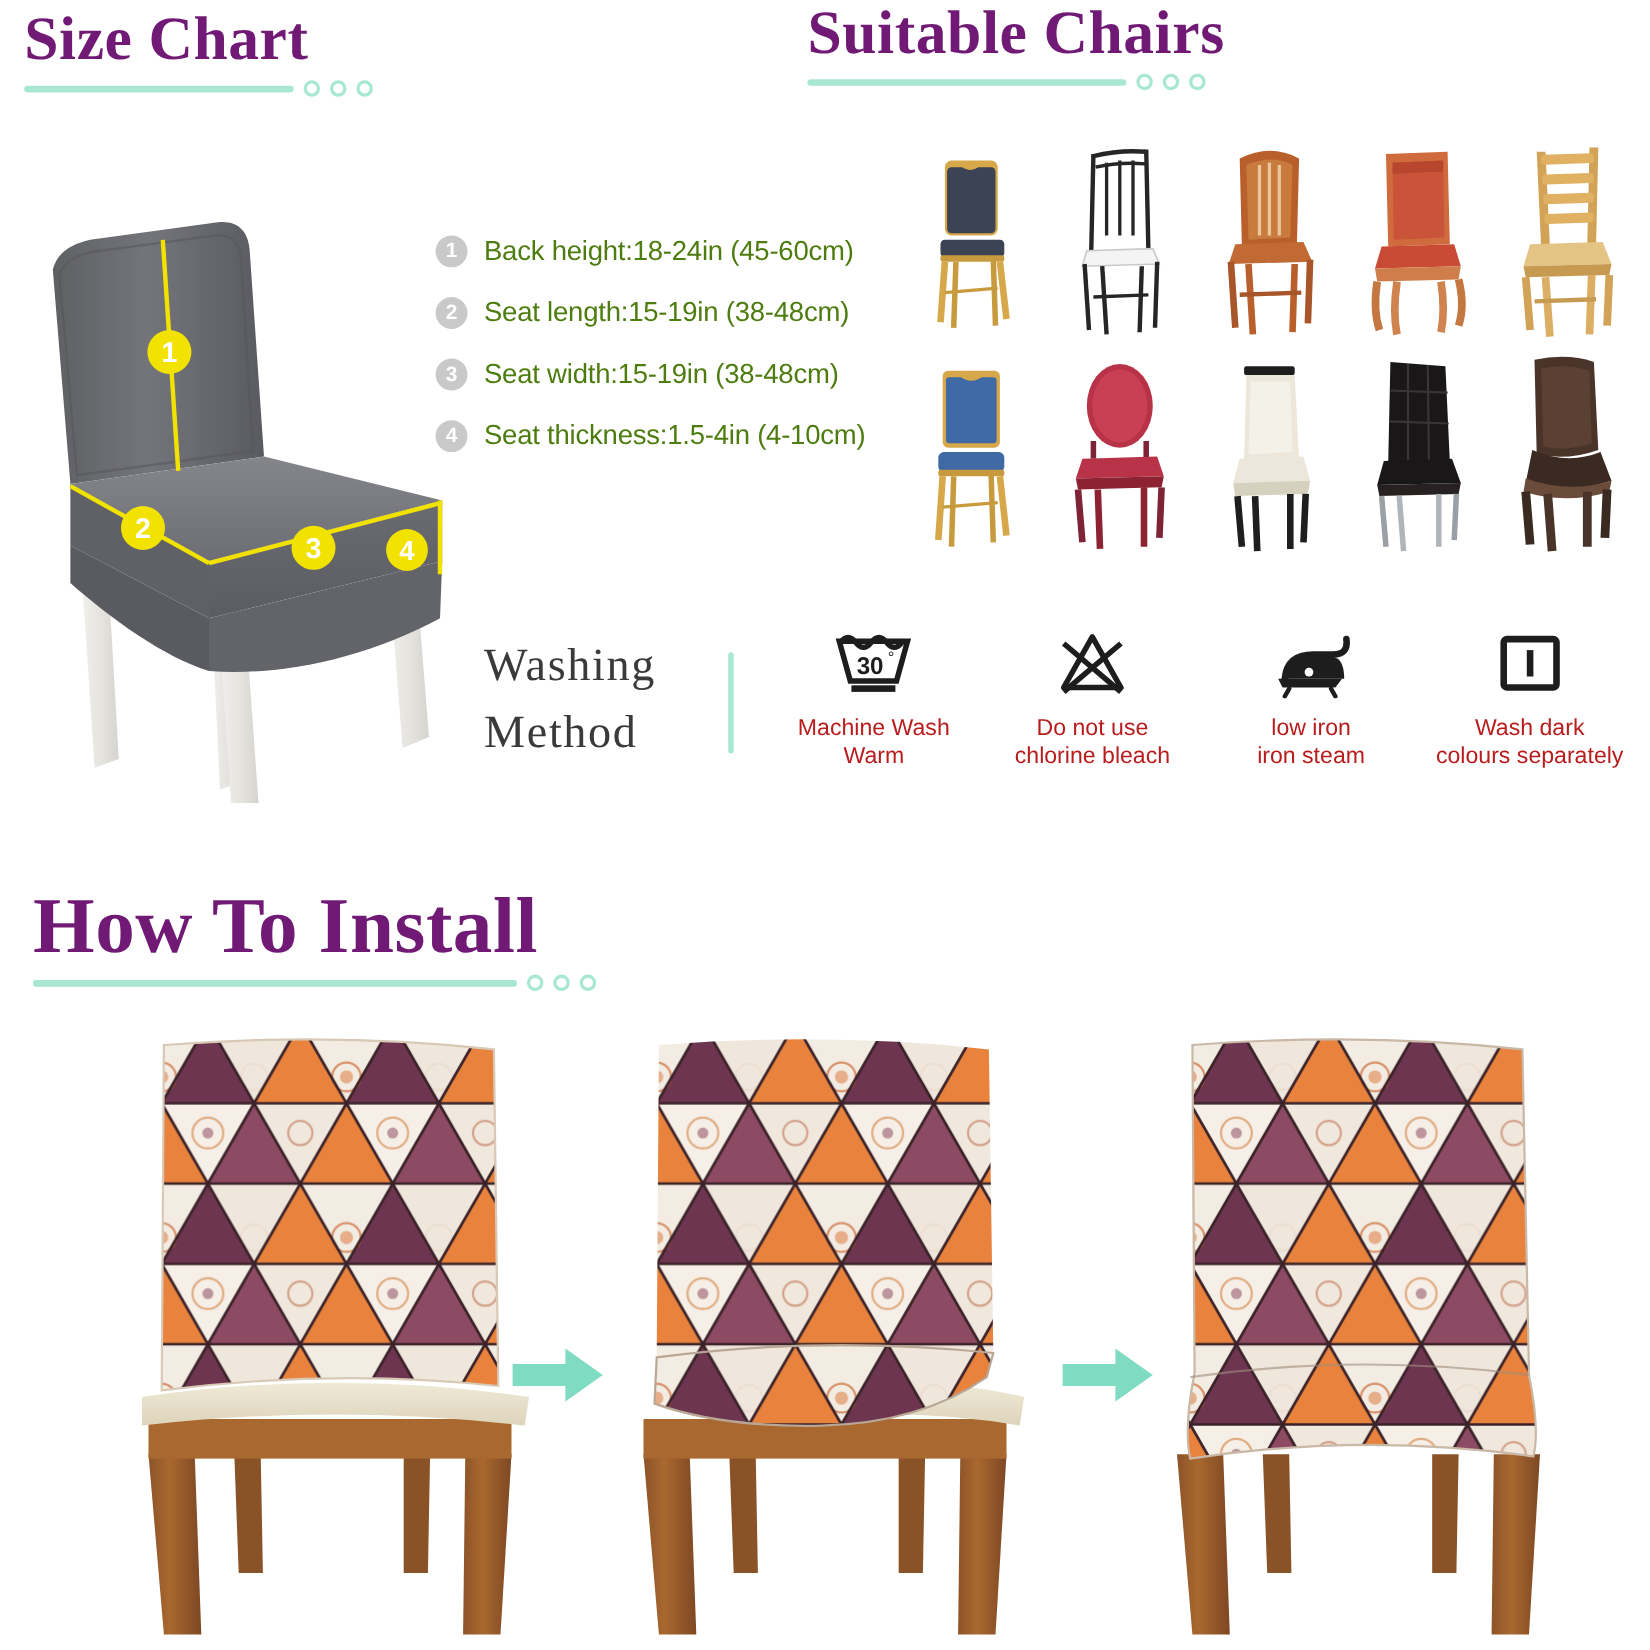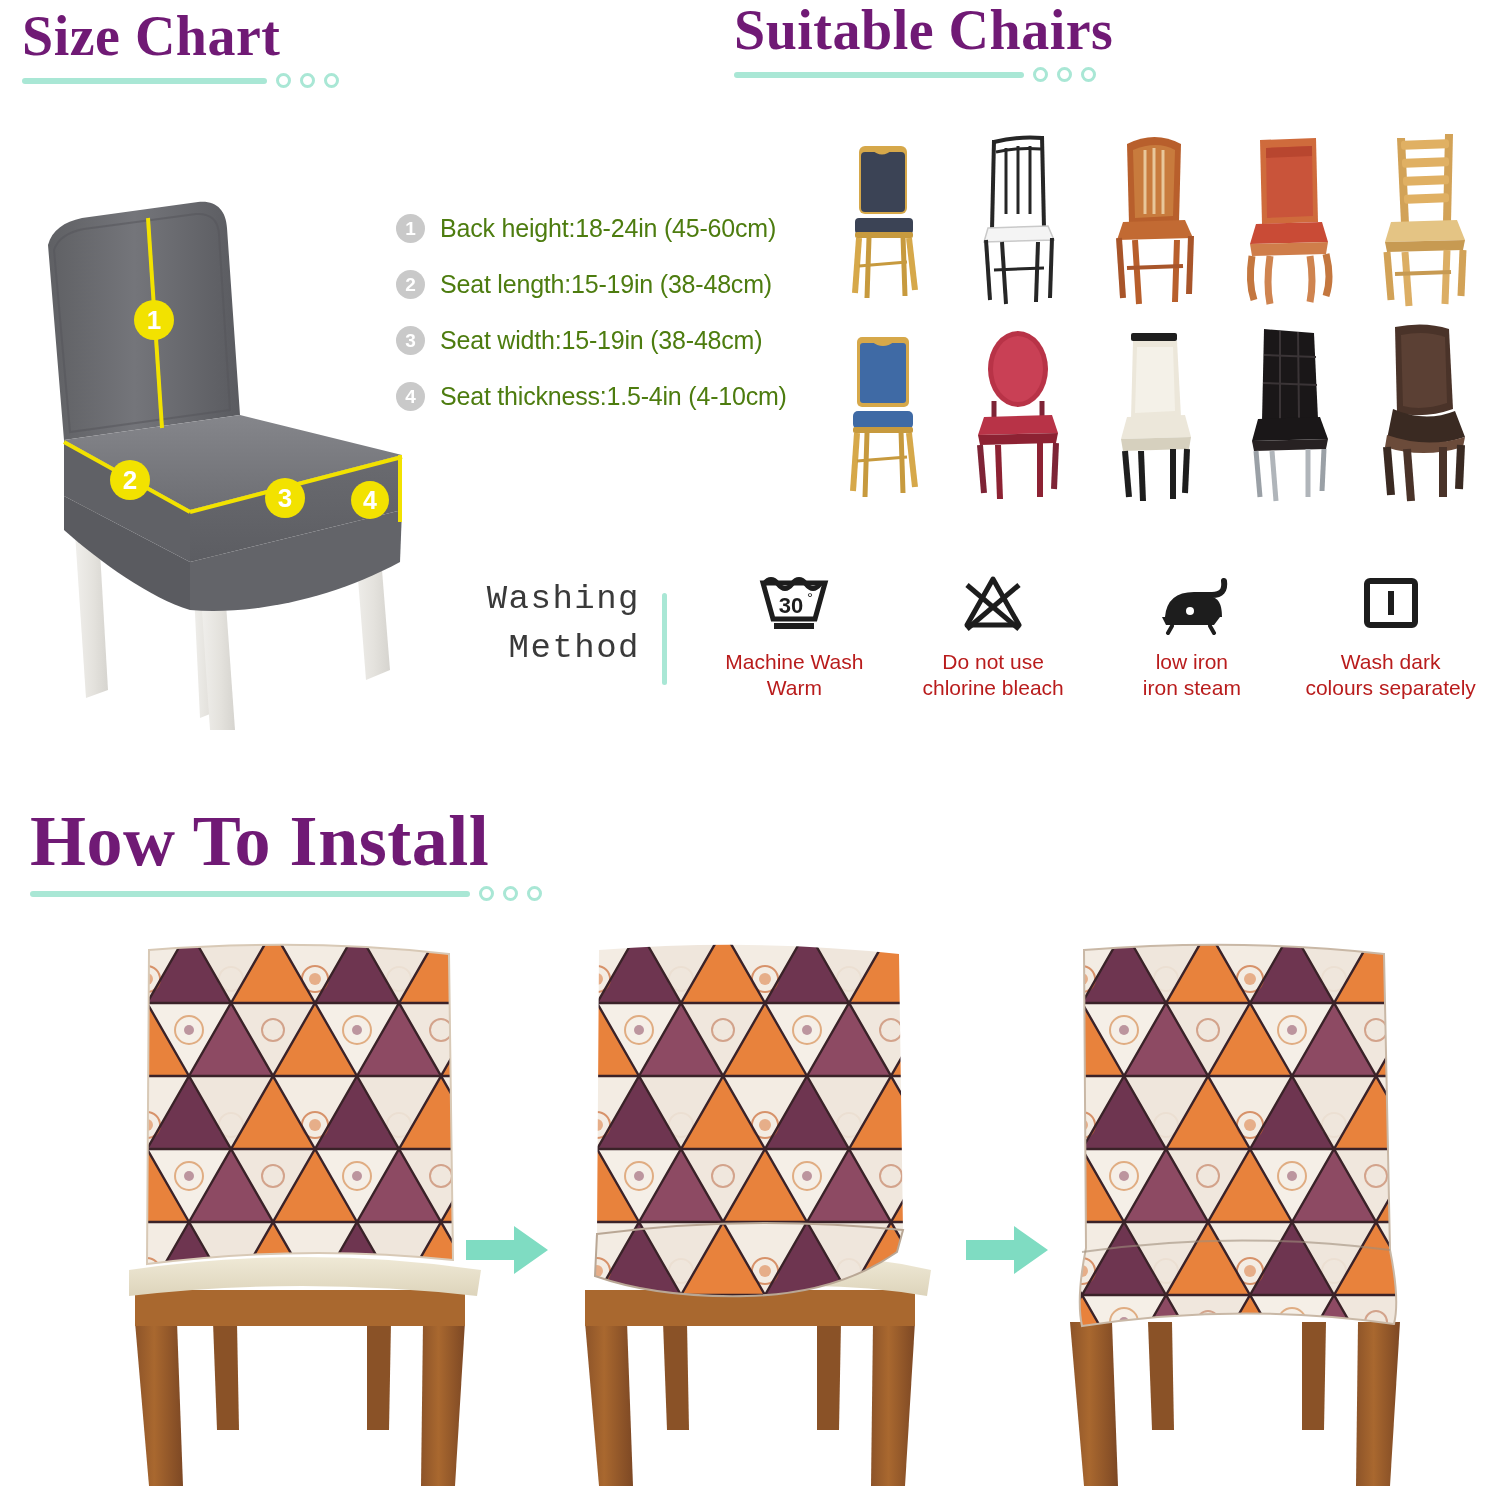--- a/index.html
+++ b/index.html
@@ -62,24 +62,23 @@
     grid-template-columns: repeat(5, 1fr);
     grid-template-rows: repeat(2, 1fr);
   }
   .chair-cell { position: relative; }
   .chair-cell svg { width: 100%; height: 100%; display: block; }
 
   
   #washing { position: absolute; left: 440px; top: 565px; width: 1050px; height: 175px; }
   #wash-label {
     position: absolute; left: 0; top: 10px; width: 200px;
-    font-size: 34px; color: #3a3a3a; font-weight: 300;
+    font-size: 42px; color: #3a3a3a; font-weight: 300;
     line-height: 1.45; letter-spacing: 1.5px;
-    font-family: Liberation Mono, monospace;
-    text-align: right;
+    font-family: Liberation Serif, serif;
   }
   #wash-divider {
     position: absolute; left: 222px; top: 28px;
     width: 5px; height: 92px; background: #a9e7d5; border-radius: 3px;
   }
   #wash-icons {
     position: absolute; left: 255px; top: 0; right: 0;
     display: flex; justify-content: space-between; align-items: flex-start;
   }
   .wash-item { width: 200px; text-align: center; }

